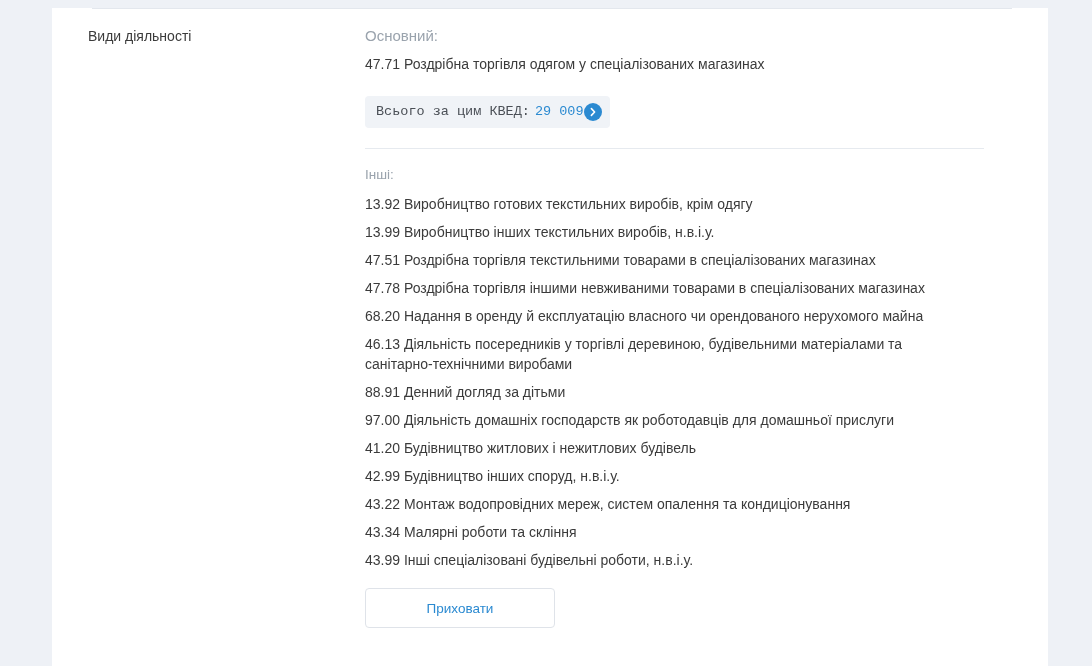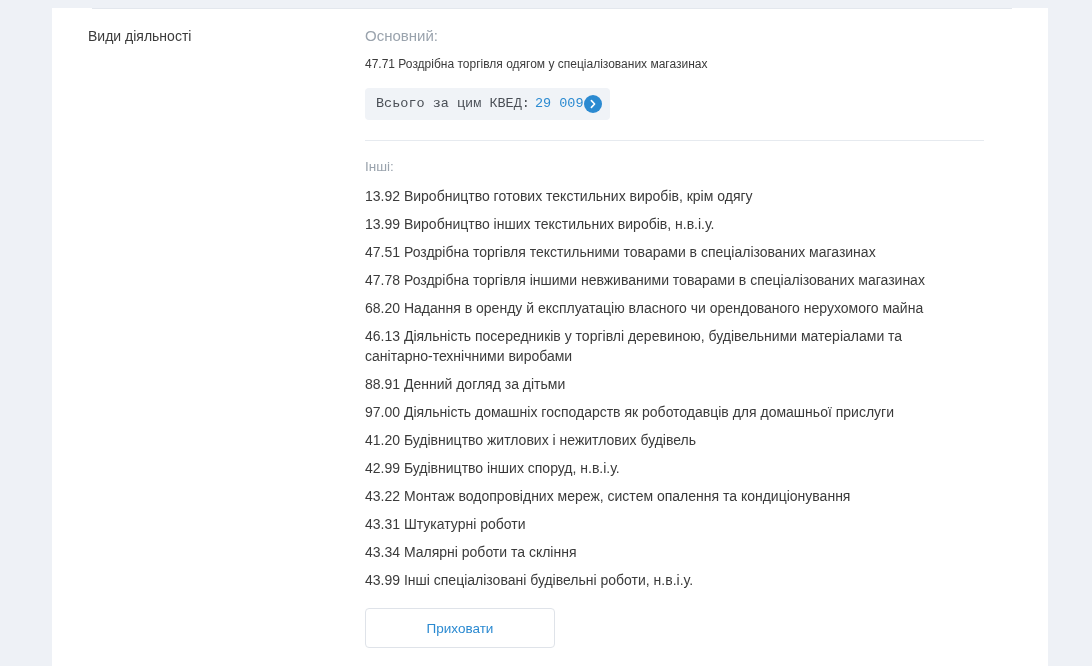--- a/index.html
+++ b/index.html
@@ -68,23 +68,23 @@
     box-sizing: border-box;
   }
   .sub-head {
     color: #9aa3ad;
     font-size: 15px;
     line-height: 20px;
     margin-bottom: 8px;
   }
   .main-activity {
     color: #3b3b3b;
-    font-size: 12px;
-    line-height: 20px;
-    margin-bottom: 14px;
+    font-size: 14px;
+    line-height: 20px;
+    margin-bottom: 22px;
   }
   .kved-pill {
     display: inline-flex;
     align-items: center;
     background: #f0f3f7;
     border-radius: 4px;
     padding: 7px 8px 7px 11px;
     font-size: 13.5px;
     color: #4a4f56;
     line-height: 16px;
@@ -196,21 +196,20 @@
           <div class="other-item">13.99 Виробництво інших текстильних виробів, н.в.і.у.</div>
           <div class="other-item">47.51 Роздрібна торгівля текстильними товарами в спеціалізованих магазинах</div>
           <div class="other-item">47.78 Роздрібна торгівля іншими невживаними товарами в спеціалізованих магазинах</div>
           <div class="other-item">68.20 Надання в оренду й експлуатацію власного чи орендованого нерухомого майна</div>
           <div class="other-item">46.13 Діяльність посередників у торгівлі деревиною, будівельними матеріалами та санітарно-технічними виробами</div>
           <div class="other-item">88.91 Денний догляд за дітьми</div>
           <div class="other-item">97.00 Діяльність домашніх господарств як роботодавців для домашньої прислуги</div>
           <div class="other-item">41.20 Будівництво житлових і нежитлових будівель</div>
           <div class="other-item">42.99 Будівництво інших споруд, н.в.і.у.</div>
           <div class="other-item">43.22 Монтаж водопровідних мереж, систем опалення та кондиціонування</div>
-          <div class="other-item">43.31 Штукатурні роботи</div>
           <div class="other-item">43.34 Малярні роботи та скління</div>
           <div class="other-item">43.99 Інші спеціалізовані будівельні роботи, н.в.і.у.</div>
         </div>
 
         <button class="hide-btn">Приховати</button>
 
       </div>
     </div>
 
     <div class="bottom-rule"></div>

